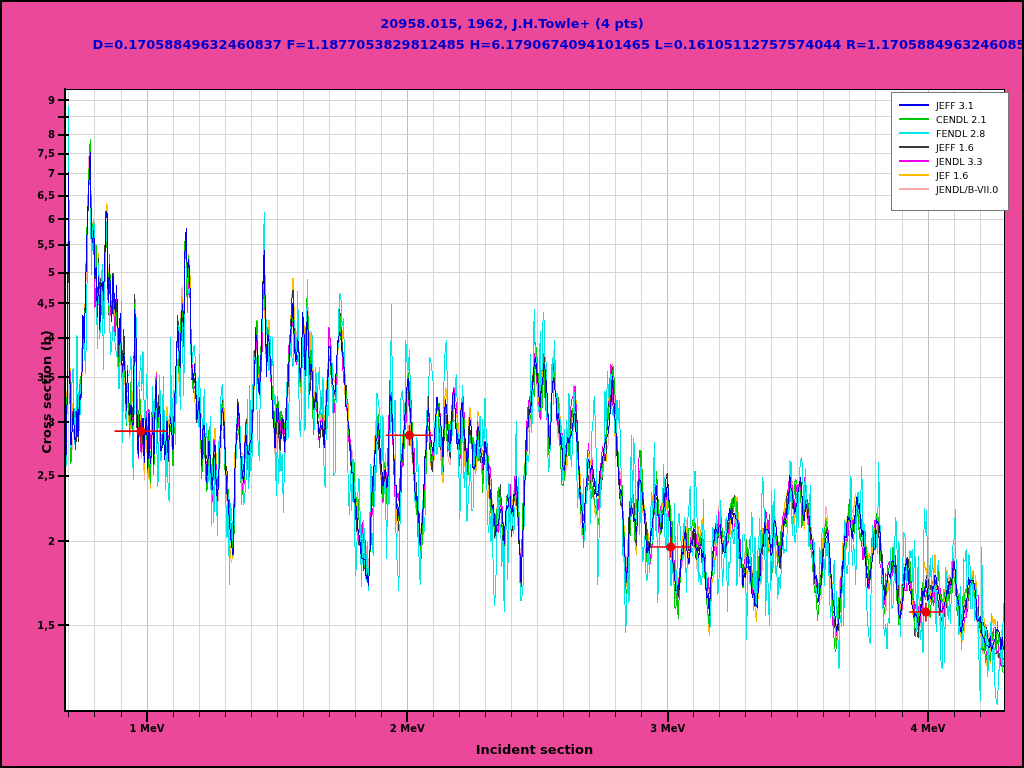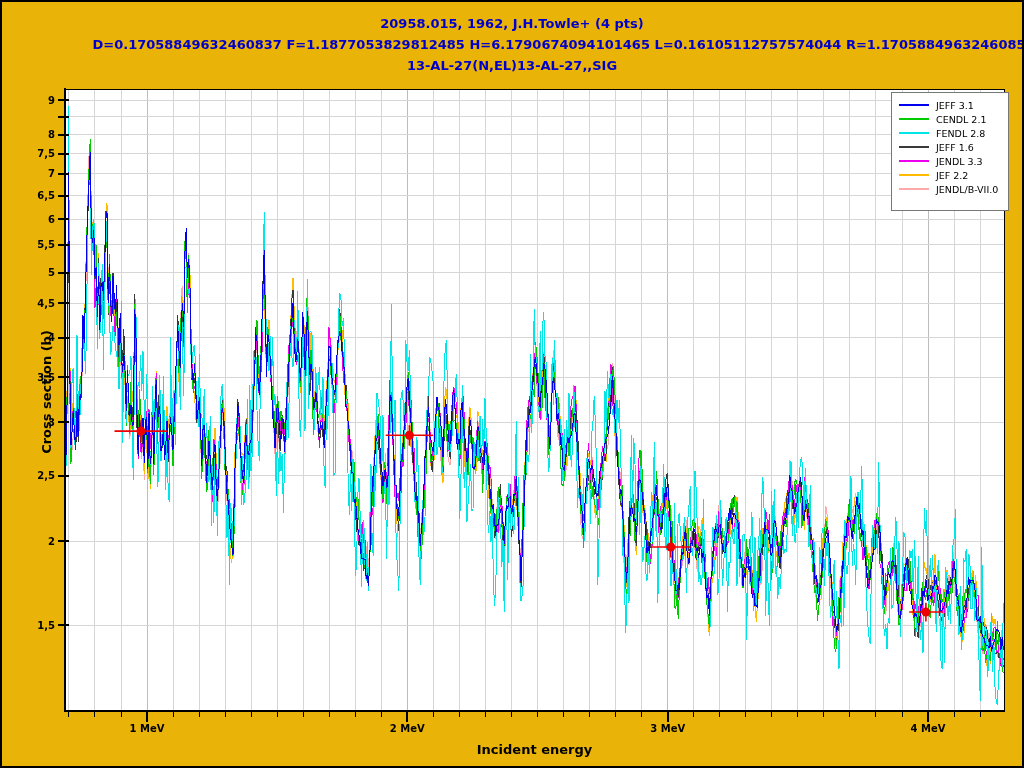--- a/index.html
+++ b/index.html
@@ -1,17 +1,17 @@
 <!DOCTYPE html>
 <html><head>
 <meta charset="utf-8">
 <style>
   html,body{margin:0;padding:0;background:#e8e8e8;font-family:"DejaVu Sans",sans-serif;}
   .root{position:relative;width:1024px;height:768px;box-sizing:border-box;
-        border:2px solid #000;background:#eab308;overflow:hidden;margin:0 auto;}
+        border:2px solid #000;background:#ec4899;overflow:hidden;margin:0 auto;}
   .title{position:absolute;left:0;width:100%;text-align:center;
          font-weight:bold;font-size:13px;color:#0000cc;white-space:nowrap;}
   #title1{top:14px}
   #title2{top:35px}
   #title3{top:56px}
   #chart-svg{position:absolute;left:0;top:0;}
   .ylabel{position:absolute;left:44px;top:390px;transform:translate(-50%,-50%) rotate(-90deg);
           font-weight:bold;font-size:13px;color:#000;white-space:nowrap;}
   .xlabel{position:absolute;left:63px;top:740px;width:939px;text-align:center;
           font-weight:bold;font-size:13px;color:#000;}
@@ -21,21 +21,20 @@
   .lswatch{flex:0 0 30px;width:30px;height:2px;margin-right:7px;}
   .llabel{font-size:9.5px;color:#000;white-space:nowrap;}
 </style>
 </head>
 <body>
 
 <div class="root">
 
   <div class="title" id="title1" style="color: rgb(0, 0, 204);">20958.015, 1962, J.H.Towle+ (4 pts)</div>
   <div class="title" id="title2" style="color: rgb(0, 0, 204); padding-left: 47px;">D=0.17058849632460837 F=1.1877053829812485 H=6.1790674094101465 L=0.16105112757574044 R=1.1705884963246085</div>
-  <div class="title" id="title3" style="color: rgb(0, 0, 204);">13-AL-27(N,EL)13-AL-27,,SIG</div>
 
   <svg id="chart-svg" width="1024" height="768">
       <defs>
         <clipPath id="pc">
           <rect x="63" y="87" width="939" height="622"></rect>
         </clipPath>
       </defs>
       <rect x="63" y="87" width="939" height="622" fill="#ffffff"></rect>
       <g shape-rendering="crispEdges" stroke-width="1">
         <line x1="66.9" y1="87" x2="66.9" y2="709" stroke="#d6d6d6"></line>
@@ -190,21 +189,21 @@
       </g>
       <g font-family="DejaVu Sans, sans-serif" font-size="10" font-weight="bold" fill="#000" text-anchor="middle">
         <text x="145.0" y="730">1 MeV</text>
         <text x="405.3" y="730">2 MeV</text>
         <text x="665.7" y="730">3 MeV</text>
         <text x="926.0" y="730">4 MeV</text>
       </g>
     </svg>
 
   <div class="ylabel">Cross section (b)</div>
-  <div class="xlabel">Incident energy</div>
+  <div class="xlabel">Incident section</div>
 
   <div id="legend">
       <div class="lrow">
         <div class="lswatch" style="background: rgb(0, 0, 238);"></div>
         <span class="llabel">JEFF 3.1</span>
       </div>
       <div class="lrow">
         <div class="lswatch" style="background: rgb(0, 204, 0);"></div>
         <span class="llabel">CENDL 2.1</span>
       </div>
@@ -215,21 +214,21 @@
       <div class="lrow">
         <div class="lswatch" style="background: rgb(58, 58, 58);"></div>
         <span class="llabel">JEFF 1.6</span>
       </div>
       <div class="lrow">
         <div class="lswatch" style="background: rgb(238, 0, 238);"></div>
         <span class="llabel">JENDL 3.3</span>
       </div>
       <div class="lrow">
         <div class="lswatch" style="background: rgb(255, 187, 0);"></div>
-        <span class="llabel">JEF 2.2</span>
+        <span class="llabel">JEF 1.6</span>
       </div>
       <div class="lrow">
         <div class="lswatch" style="background: rgb(255, 170, 170);"></div>
         <span class="llabel">JENDL/B-VII.0</span>
       </div>
     </div>
 
 </div>
 
 </body></html>

